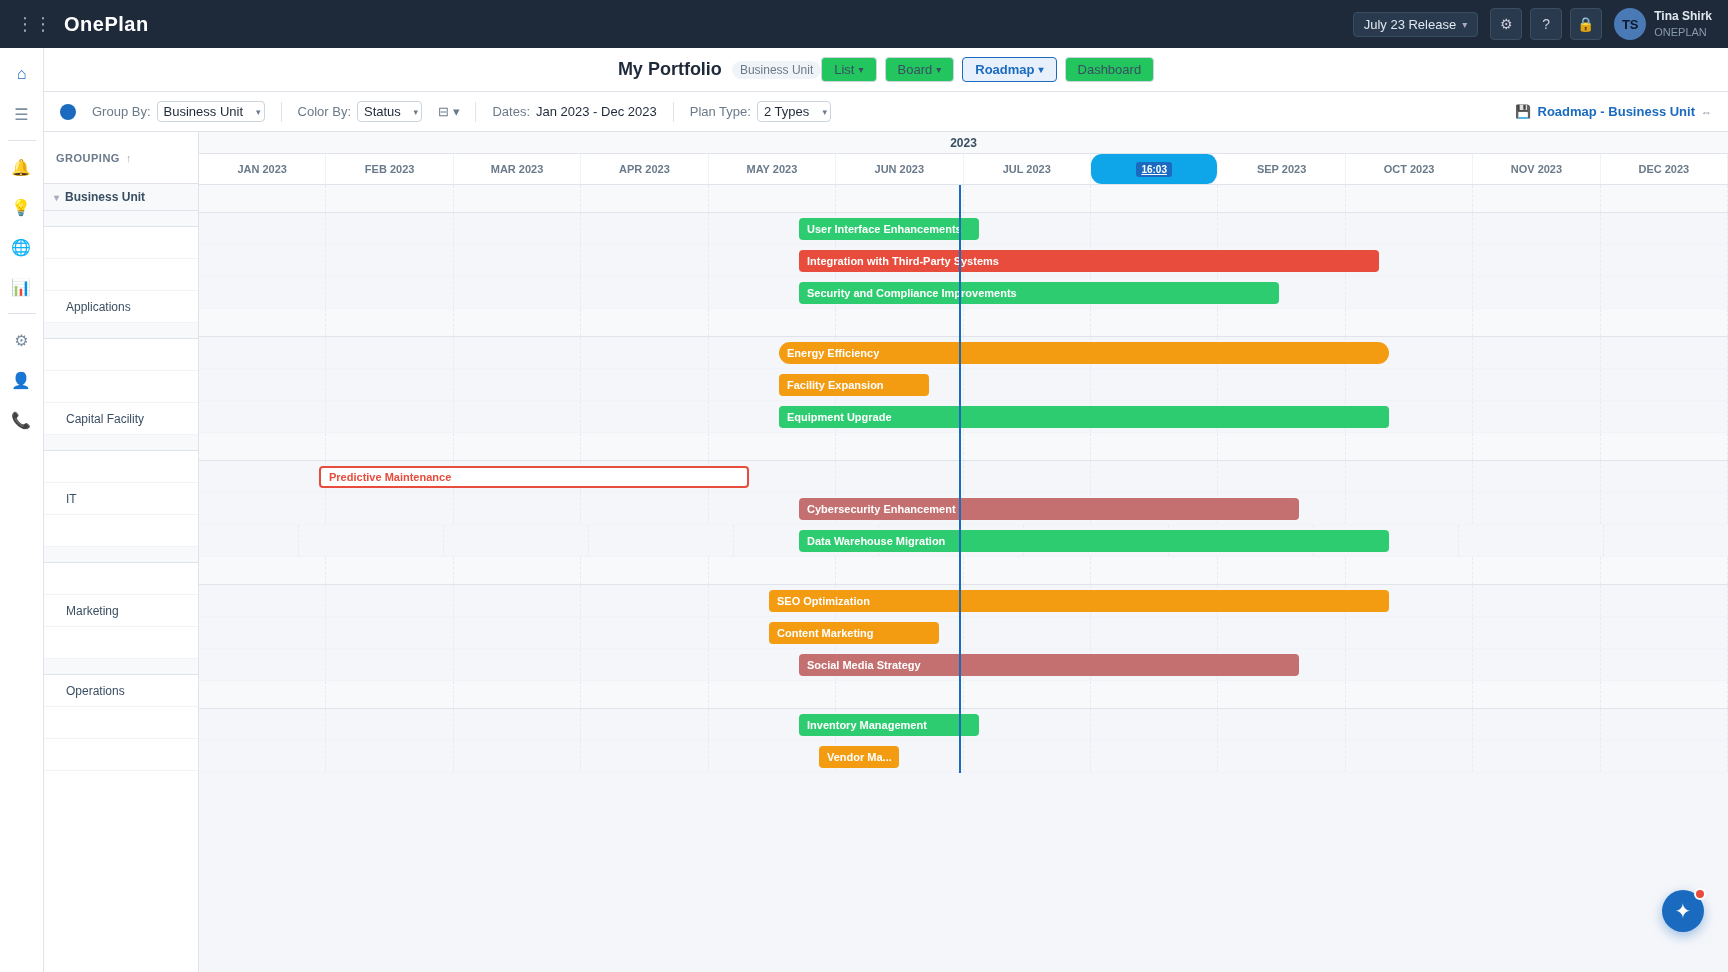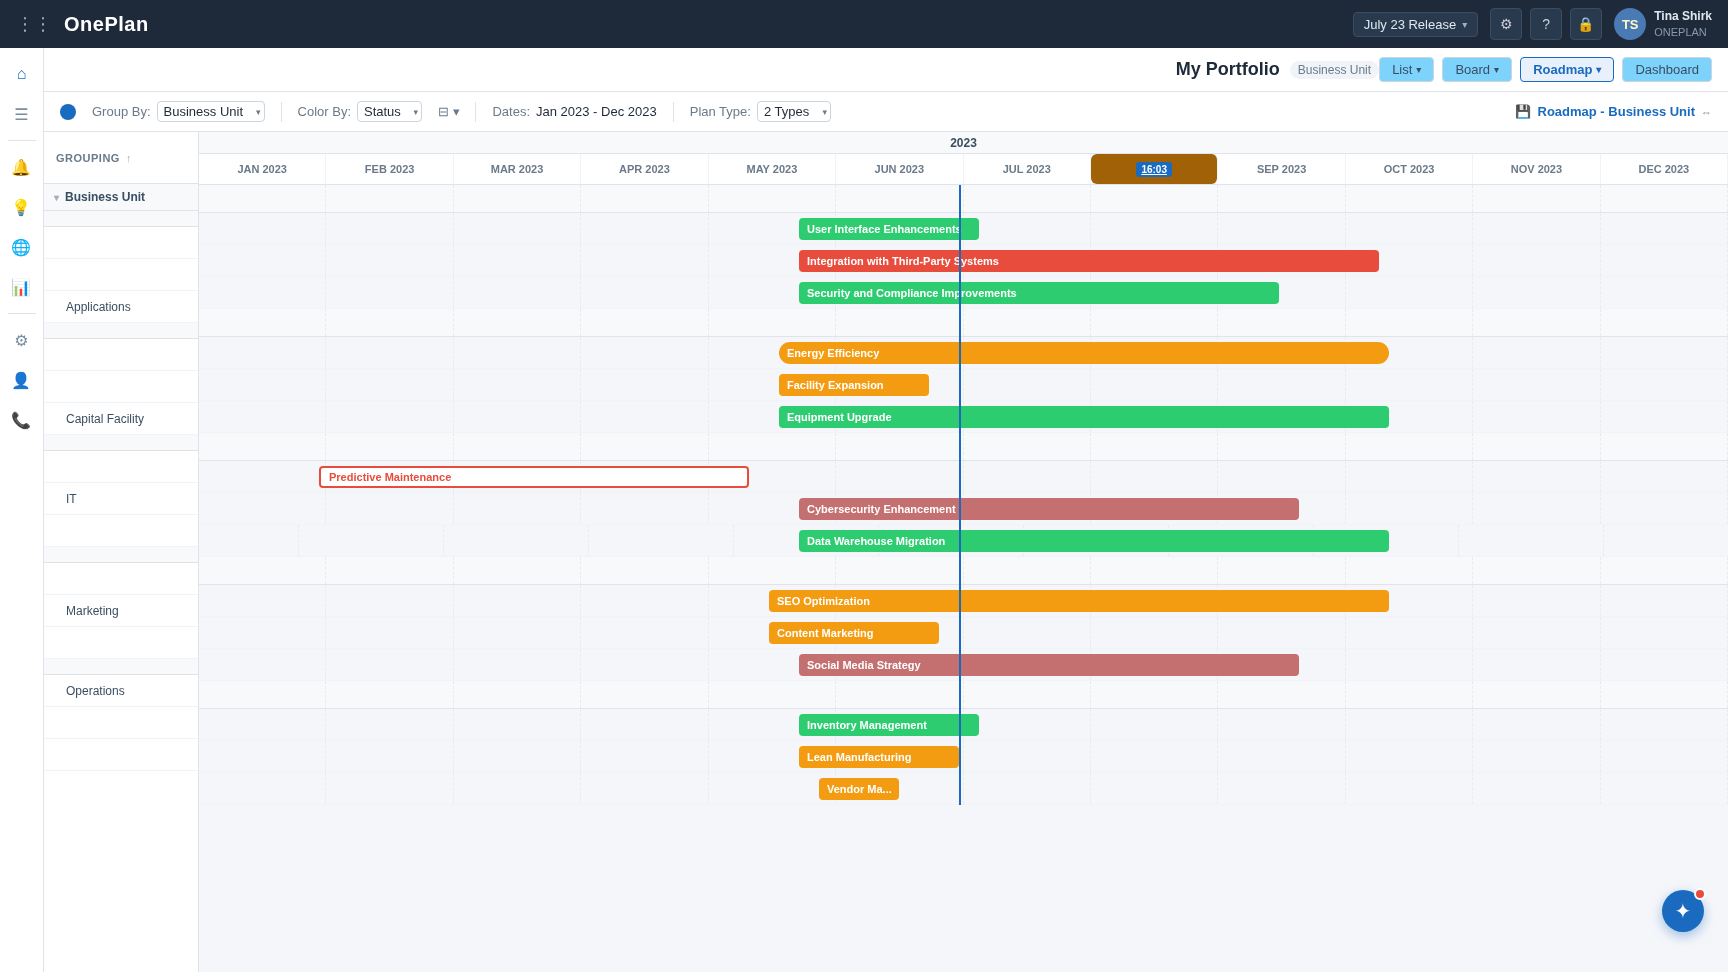--- a/index.html
+++ b/index.html
@@ -21,21 +21,21 @@
       padding: 4px 10px; color: #e0e8f0; font-size: 13px; cursor: pointer;
     }
     .topbar-release .chevron { font-size: 10px; color: #aab; }
     .topbar-icons { display: flex; gap: 8px; align-items: center; }
     .topbar-icon-btn {
       width: 32px; height: 32px; border-radius: 4px; background: #2a3a4e;
       border: 1px solid #3a4e62; display: flex; align-items: center; justify-content: center;
       color: #ccd; cursor: pointer; font-size: 14px;
     }
     .topbar-user { display: flex; align-items: center; gap: 8px; cursor: pointer; }
-    .topbar-avatar { width: 32px; height: 32px; border-radius: 50%; background: #4a7ab5; display: flex; align-items: center; justify-content: center; color: #fef9c3; font-size: 13px; font-weight: 600; overflow: hidden; }
+    .topbar-avatar { width: 32px; height: 32px; border-radius: 50%; background: #4a7ab5; display: flex; align-items: center; justify-content: center; color: #0f172a; font-size: 13px; font-weight: 600; overflow: hidden; }
     .topbar-user-info { color: #e0e8f0; font-size: 12px; line-height: 1.3; }
     .topbar-user-info .name { font-weight: 600; }
     .topbar-user-info .org { color: #8899aa; font-size: 11px; }
 
     
     .main-layout { display: flex; flex: 1; overflow: hidden; }
 
     
     .sidebar {
       width: 44px; background: #fff; border-right: 1px solid #e0e4ea;
@@ -49,28 +49,28 @@
     .sidebar-icon.active { color: #1a6bbf; }
     .sidebar-divider { width: 28px; height: 1px; background: #e0e4ea; margin: 4px 0; }
 
     
     .content { flex: 1; display: flex; flex-direction: column; overflow: hidden; }
 
     
     .subheader {
       background: #fff; border-bottom: 1px solid #e0e4ea;
       padding: 4px 16px; height: 44px; display: flex; align-items: center;
-      justify-content: flex-end; flex-shrink: 0;
+      justify-content: center; flex-shrink: 0;
     }
     .subheader-left { display: flex; align-items: center; gap: 10px; }
     .page-title { font-size: 18px; font-weight: 600; color: #1e2a3a; }
     .page-subtitle { font-size: 12px; color: #6a7a8a; background: #f0f4f8; padding: 2px 8px; border-radius: 10px; }
     .subheader-right { display: flex; align-items: center; gap: 8px; }
     .nav-btn {
-      padding: 4px 12px; border-radius: 4px; border: 1px solid #ccd4de; background: #7dd3fc;
+      padding: 4px 12px; border-radius: 4px; border: 1px solid #ccd4de; background: #22c55e;
       font-size: 13px; color: #3a4e62; cursor: pointer; display: flex; align-items: center; gap: 4px;
     }
     .nav-btn.active { color: #1a6bbf; border-color: #1a6bbf; background: #e8f0fb; font-weight: 600; }
     .nav-btn .chevron { font-size: 10px; }
 
     
     .toolbar {
       background: #fff; border-bottom: 1px solid #e0e4ea;
       padding: 0 16px; height: 40px; display: flex; align-items: center; gap: 16px;
       flex-shrink: 0;
@@ -135,21 +135,21 @@
     .year-label {
       flex: 1; text-align: center; font-size: 12px; font-weight: 700;
       color: #3a4e62;
     }
     .timeline-months-row { display: flex; height: 30px; align-items: center; }
     .month-col {
       flex: 1; min-width: 100px; text-align: center; font-size: 11px;
       color: #6a7a8a; font-weight: 600; border-right: 1px solid #f0f4f8;
       height: 100%; display: flex; align-items: center; justify-content: center;
     }
-    .month-col.today-month { background: #a16207; color: #fff; border-radius: 6px; text-decoration: underline; }
+    .month-col.today-month { background: #0ea5e9; color: #fff; border-radius: 11px; text-decoration: underline; }
 
     
     .gantt-body { position: relative; }
     .gantt-row {
       display: flex; height: 32px; border-bottom: 1px solid #f0f4f8;
       position: relative;
     }
     .gantt-cell {
       flex: 1; min-width: 100px; border-right: 1px dashed #e8ecf0;
       height: 100%;
@@ -654,35 +654,20 @@
                 <div class="gantt-cell"></div>
                 <div class="gantt-cell"></div>
                 <div class="gantt-cell"></div>
                 <div class="gantt-cell"></div>
                 <div class="gantt-cell"></div>
                 <div class="gantt-cell"></div>
                 <div class="gantt-cell"></div>
                 <div class="gantt-cell"></div>
                 <div class="gantt-cell"></div>
                 <div class="gantt-cell"></div>
-                <div class="gantt-bar" style="left: 600px; width: 160px; background: rgb(243, 156, 18);">Lean Manufacturing</div>
-              </div>
-              <div class="gantt-row" style="min-width: 1200px;">
-                <div class="gantt-cell"></div>
-                <div class="gantt-cell"></div>
-                <div class="gantt-cell"></div>
-                <div class="gantt-cell"></div>
-                <div class="gantt-cell"></div>
-                <div class="gantt-cell"></div>
-                <div class="gantt-cell"></div>
-                <div class="gantt-cell"></div>
-                <div class="gantt-cell"></div>
-                <div class="gantt-cell"></div>
-                <div class="gantt-cell"></div>
-                <div class="gantt-cell"></div>
                 <div class="gantt-bar" style="left: 620px; width: 80px; background: rgb(243, 156, 18);">Vendor Ma...</div>
               </div>
             </div>
         </div>
       </div>
     </div>
   </div>
 </div>
 
 <div class="fab">

